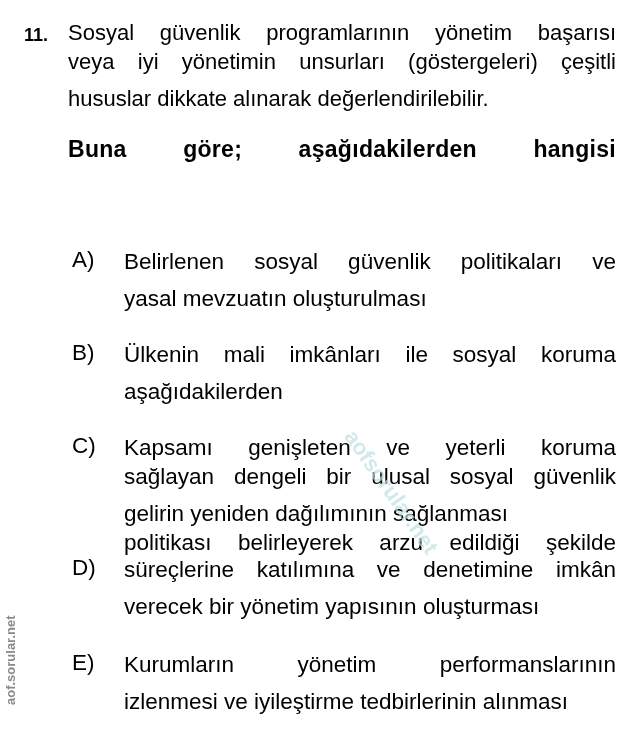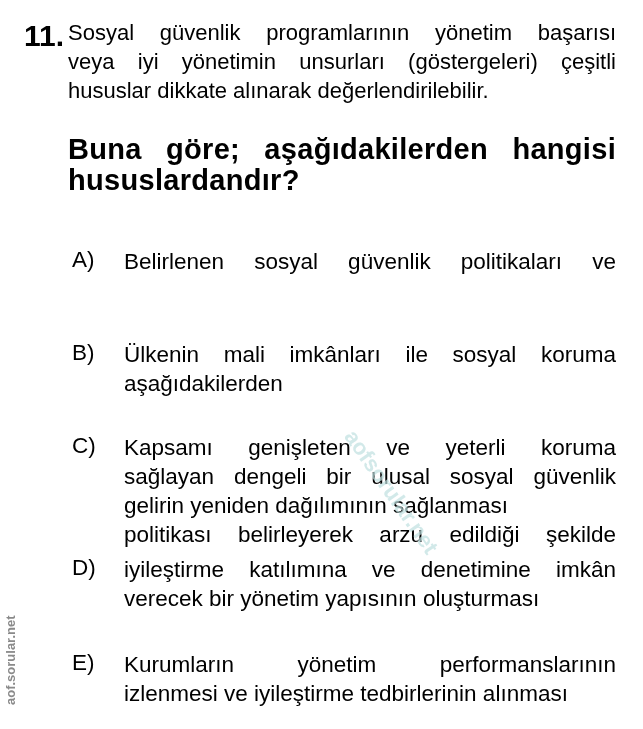--- a/index.html
+++ b/index.html
@@ -2,34 +2,34 @@
 <html><head>
 <meta charset="utf-8">
 <style>
   html, body { margin: 0; padding: 0; background: #ffffff; }
   body {
     width: 643px; height: 729px; position: relative; overflow: hidden;
     font-family: "Liberation Sans", sans-serif; color: #000;
   }
   .q-num {
     position: absolute; left: 24px; top: 21px;
-    font-size: 30px; font-weight: bold; line-height: 29px;
+    font-size: 18px; font-weight: bold; line-height: 29px;
   }
   .stem {
     position: absolute; left: 68px; top: 18px; width: 548px;
     font-size: 22px; line-height: 29px; text-align: justify;
     text-align-last: left;
   }
   .prompt {
     position: absolute; left: 68px; top: 134px; width: 548px;
-    font-size: 29px; line-height: 31px; font-weight: bold;
+    font-size: 23px; line-height: 31px; font-weight: bold;
     text-align: justify; letter-spacing: 0.3px;
   }
   .line { display: block; text-align: justify; text-align-last: justify; }
-  .line.last { text-align-last: left; }
+  .line.last { text-align-last: left; margin-top: 8px; }
   .option {
     position: absolute; left: 72px; width: 544px;
     font-size: 22.5px; line-height: 29px;
   }
   .opt-letter { position: absolute; left: 0; top: -2px; width: 50px; }
   .opt-text { position: absolute; left: 52px; width: 492px; }
   .side-watermark {
     position: absolute; left: 3px; top: 705px;
     transform-origin: 0 0; transform: rotate(-90deg);
     color: #8a8a8a; font-weight: bold; font-size: 13px; white-space: nowrap;
@@ -47,27 +47,27 @@
 <div class="q-num">11.</div>
 
 <div class="stem">
   <span class="line">Sosyal güvenlik programlarının yönetim başarısı</span>
   <span class="line">veya iyi yönetimin unsurları (göstergeleri) çeşitli</span>
   <span class="line last">hususlar dikkate alınarak değerlendirilebilir.</span>
 </div>
 
 <div class="prompt">
   <span class="line">Buna göre; aşağıdakilerden hangisi</span>
-  <span class="line last">hususlardandır?</span>
 </div>
 
 <div class="option" style="top:247px;">
   <span class="opt-letter">A)</span>
   <div class="opt-text">
     <span class="line">Belirlenen sosyal güvenlik politikaları ve</span>
+    <span class="line last">yasal mevzuatın oluşturulması</span>
   </div>
 </div>
 
 <div class="option" style="top:340px;">
   <span class="opt-letter">B)</span>
   <div class="opt-text">
     <span class="line">Ülkenin mali imkânları ile sosyal koruma</span>
     <span class="line last">aşağıdakilerden</span>
   </div>
 </div>
@@ -78,21 +78,21 @@
     <span class="line">Kapsamı genişleten ve yeterli koruma</span>
     <span class="line">sağlayan dengeli bir ulusal sosyal güvenlik</span>
     <span class="line last">gelirin yeniden dağılımının sağlanması</span>
     <span class="line">politikası belirleyerek arzu edildiği şekilde</span>
   </div>
 </div>
 
 <div class="option" style="top:555px;">
   <span class="opt-letter">D)</span>
   <div class="opt-text">
-    <span class="line">iyileştirme katılımına ve denetimine imkân</span>
+    <span class="line">süreçlerine katılımına ve denetimine imkân</span>
     <span class="line last">verecek bir yönetim yapısının oluşturması</span>
   </div>
 </div>
 
 <div class="option" style="top:650px;">
   <span class="opt-letter">E)</span>
   <div class="opt-text">
     <span class="line">Kurumların yönetim performanslarının</span>
     <span class="line last">izlenmesi ve iyileştirme tedbirlerinin alınması</span>
   </div>

